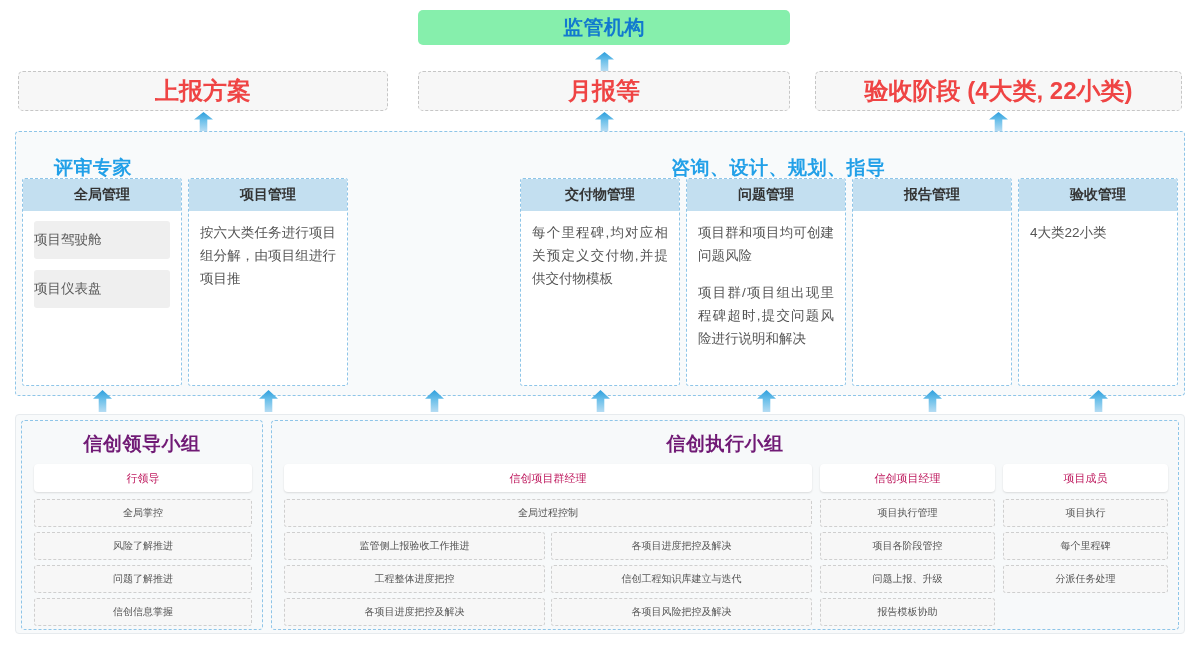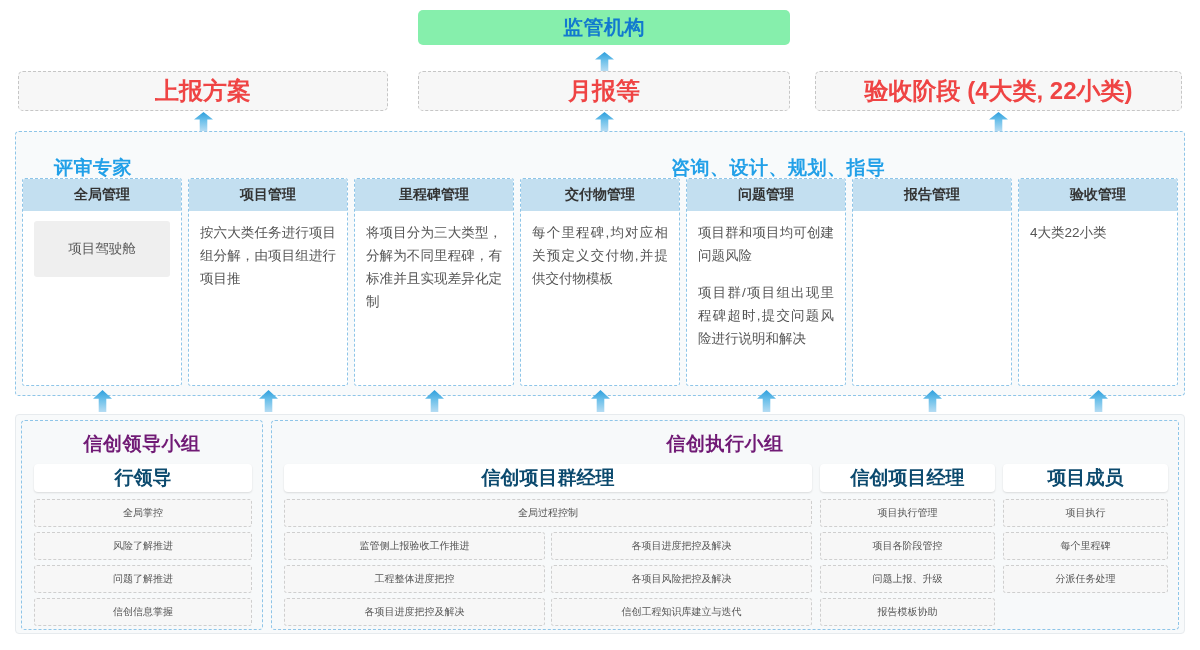--- a/index.html
+++ b/index.html
@@ -64,21 +64,21 @@
     color: #333333; font-size: 14px; font-weight: bold;
   }
   .mid-col-body { padding: 10px 11px 8px 11px; }
   .mid-desc {
     color: #555555; font-size: 13.5px; line-height: 23px;
     text-align: justify; text-align-last: left; margin-bottom: 14px;
   }
   .mid-desc:last-child { margin-bottom: 0; }
   .mid-pill {
     background: #efefef; border-radius: 3px; color: #5a5a5a;
-    font-size: 13.5px; text-align: center; padding: 19px 0; margin-bottom: 11px;
+    font-size: 13.5px; padding: 10px 0; margin-bottom: 11px;
   }
 
   
   .bot-outer {
     position: absolute; left: 15px; top: 414px; width: 1170px; height: 220px;
     background: #f8fafb; border: 1px solid #e7ebee; border-radius: 4px;
   }
   .bot-group {
     position: absolute; top: 5px; height: 210px;
     background: #f7f9fa; border: 1px dashed #8ec5e8; border-radius: 4px;
@@ -89,21 +89,21 @@
     position: absolute; top: 10px; width: 100%; text-align: center;
     color: #701a75; font-size: 19px; font-weight: bold; letter-spacing: .5px;
   }
   #bot-group-1 .bot-group-title { left: 0; }
 
   .role-col { position: absolute; top: 43px; }
   .role-head {
     height: 28px; background: #ffffff; border-radius: 4px;
     box-shadow: 0 1px 2px rgba(0,0,0,.12);
     display: flex; align-items: center; justify-content: center;
-    color: #0c4a6e; font-size: 19px; font-weight: bold;
+    color: #be185d; font-size: 11px; font-weight: normal;
   }
   .role-items { margin-top: 7px; }
   .role-item {
     background: #f7f7f7; border: 1px dashed #cfcfcf; border-radius: 3px;
     color: #555555; font-size: 10px; text-align: center;
     padding: 6px 0; margin-bottom: 5px;
   }
   .role-item:last-child { margin-bottom: 0; }
   .role-grid { display: flex; gap: 6px; justify-content: center; }
   .role-grid > div { flex: 1; }
@@ -129,36 +129,31 @@
     <div class="mid-headers">
       <div class="mid-header-label" id="mid-header-0">评审专家</div>
       <div class="mid-header-label" id="mid-header-1">咨询、设计、规划、指导</div>
     </div>
   </div>
 
   <div class="mid-col" style="left:22px;">
     <div class="mid-col-head">全局管理</div>
     <div class="mid-col-body">
       <div class="mid-pill">项目驾驶舱</div>
+      <div class="mid-pill">项目仪表盘</div>
     </div>
   </div>
 
   <div class="mid-col" style="left:188px;">
     <div class="mid-col-head">项目管理</div>
     <div class="mid-col-body">
       <div class="mid-desc">按六大类任务进行项目组分解，由项目组进行项目推</div>
     </div>
   </div>
 
-  <div class="mid-col" style="left:354px;">
-    <div class="mid-col-head">里程碑管理</div>
-    <div class="mid-col-body">
-      <div class="mid-desc">将项目分为三大类型，分解为不同里程碑，有标准并且实现差异化定制</div>
-    </div>
-  </div>
 
   <div class="mid-col" style="left:520px;">
     <div class="mid-col-head">交付物管理</div>
     <div class="mid-col-body">
       <div class="mid-desc">每个里程碑,均对应相关预定义交付物,并提供交付物模板</div>
     </div>
   </div>
 
   <div class="mid-col" style="left:686px;">
     <div class="mid-col-head">问题管理</div>
@@ -210,22 +205,22 @@
         <div class="role-items">
           <div class="role-item">全局过程控制</div>
           <div class="role-grid">
             <div>
               <div class="role-item">监管侧上报验收工作推进</div>
               <div class="role-item">工程整体进度把控</div>
               <div class="role-item">各项目进度把控及解决</div>
             </div>
             <div>
               <div class="role-item">各项目进度把控及解决</div>
+              <div class="role-item">信创工程知识库建立与迭代</div>
               <div class="role-item">各项目风险把控及解决</div>
-              <div class="role-item">信创工程知识库建立与迭代</div>
             </div>
           </div>
         </div>
       </div>
 
       <div class="role-col" style="left:548px; width:175px;">
         <div class="role-head">信创项目经理</div>
         <div class="role-items">
           <div class="role-item">项目执行管理</div>
           <div class="role-item">项目各阶段管控</div>

